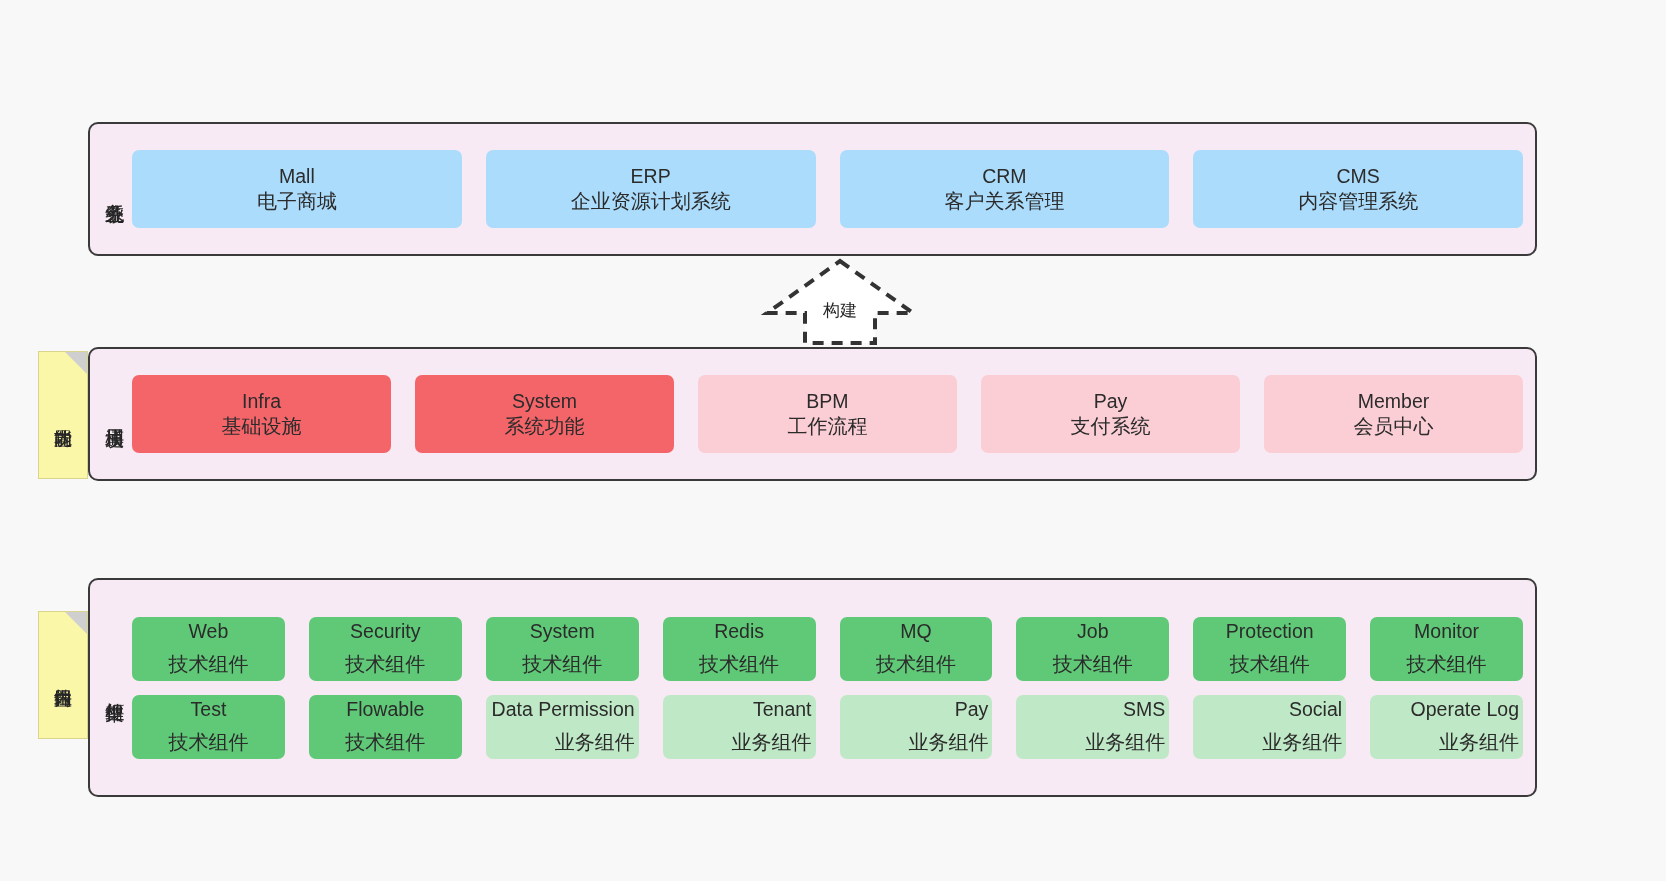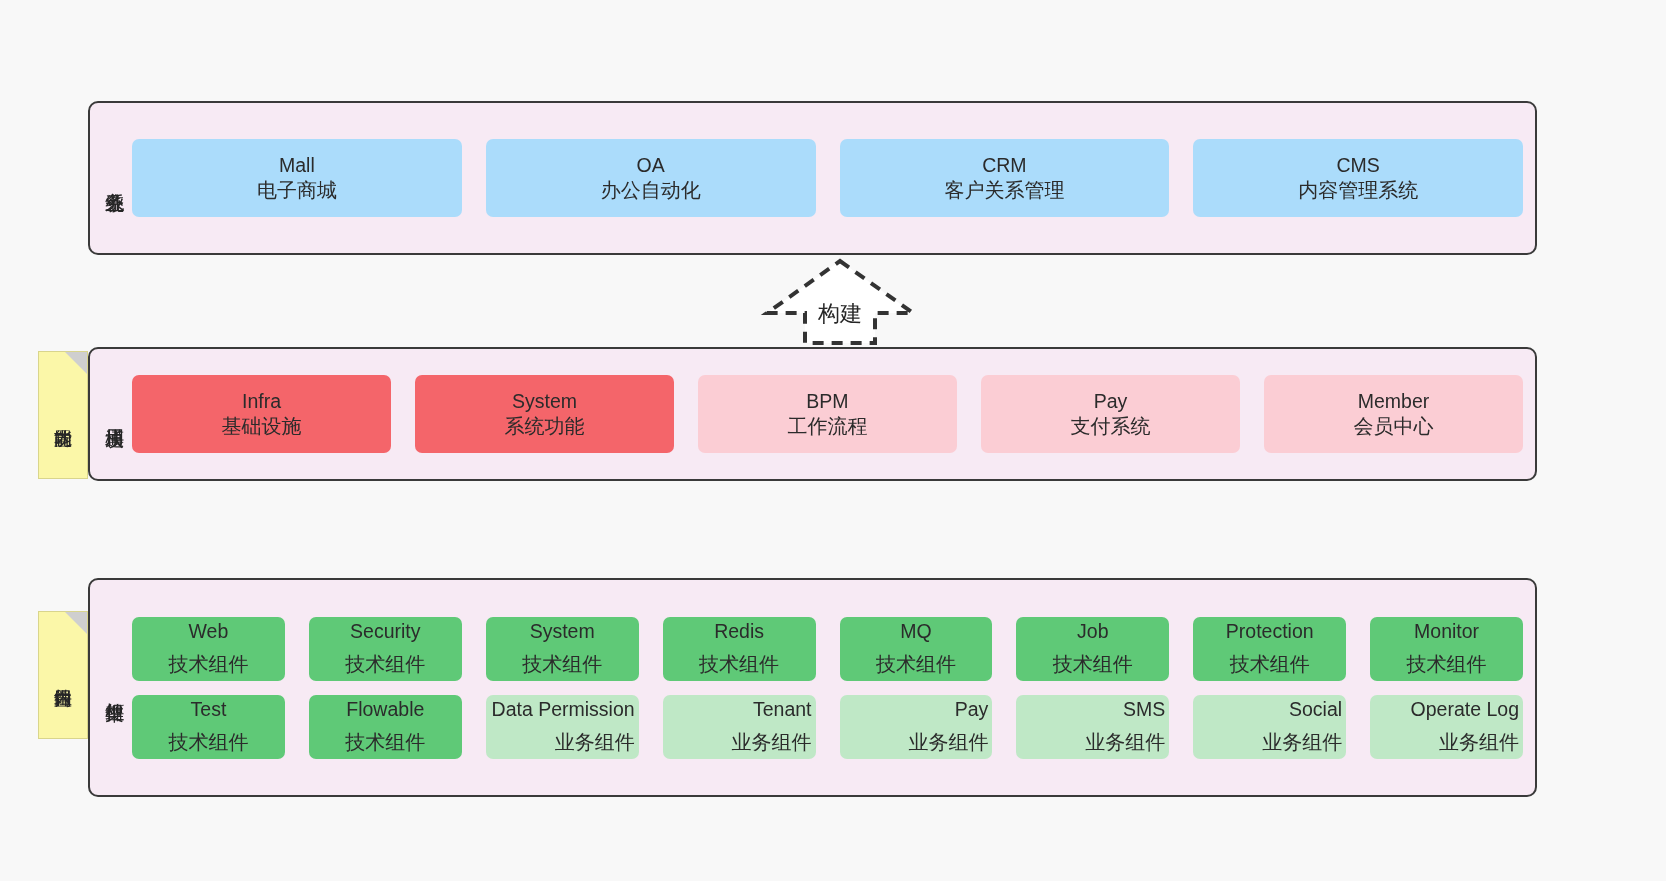--- a/index.html
+++ b/index.html
@@ -53,21 +53,21 @@
   .cell .en { font-size: 19.5px; }
   .cell .cn { font-size: 20px; }
 
   .c-blue      { background: #abdcfb; }
   .c-red       { background: #f4656a; }
   .c-pink      { background: #fbcdd4; }
   .c-green     { background: #5fc977; }
   .c-lgreen    { background: #bfe8c6; align-items: flex-end; }
 
   
-  #layer-business  { left: 88px;  top: 101px; width: 1449px; height: 154px; }
+  #layer-business  { left: 88px;  top: 122px; width: 1449px; height: 134px; }
   #layer-modules   { left: 88px;  top: 347px; width: 1449px; height: 134px; }
   #layer-framework { left: 88px;  top: 578px; width: 1449px; height: 219px; }
   #layer-business  .row .cell  { height: 78px; }
   #layer-modules   .row .cell  { height: 78px; }
   #layer-framework .row .cell  { height: 64px; gap: 8px; }
 
   
   .sticky {
     position: absolute;
     width: 50px;
@@ -93,43 +93,43 @@
   #sticky-framework { left: 38px; top: 611px; height: 128px; }
 
   
   .arrow { position: absolute; }
   .arrow svg { display: block; }
   .arrow .alabel {
     position: absolute;
     left: 0; right: 0;
     top: 44px;
     text-align: center;
-    font-size: 22px;
+    font-size: 17px;
     color: #262626;
     pointer-events: none;
   }
   #arrow-build   { left: 755px; top: 255px; width: 170px; height: 92px; }
   #arrow-realize { left: 768px; top: 490px; width: 170px; height: 92px; }
 </style>
 </head>
 <body>
 
 <div class="canvas">
 
   <div class="layer" id="layer-business">
     <div class="layer-title">业务系统</div>
     <div class="layer-body">
         <div class="row">
           <div class="cell c-blue">
             <div class="en">Mall</div>
             <div class="cn">电子商城</div>
           </div>
           <div class="cell c-blue">
-            <div class="en">OA</div>
-            <div class="cn">办公自动化</div>
+            <div class="en">ERP</div>
+            <div class="cn">企业资源计划系统</div>
           </div>
           <div class="cell c-blue">
             <div class="en">CRM</div>
             <div class="cn">客户关系管理</div>
           </div>
           <div class="cell c-blue">
             <div class="en">CMS</div>
             <div class="cn">内容管理系统</div>
           </div>
         </div>

